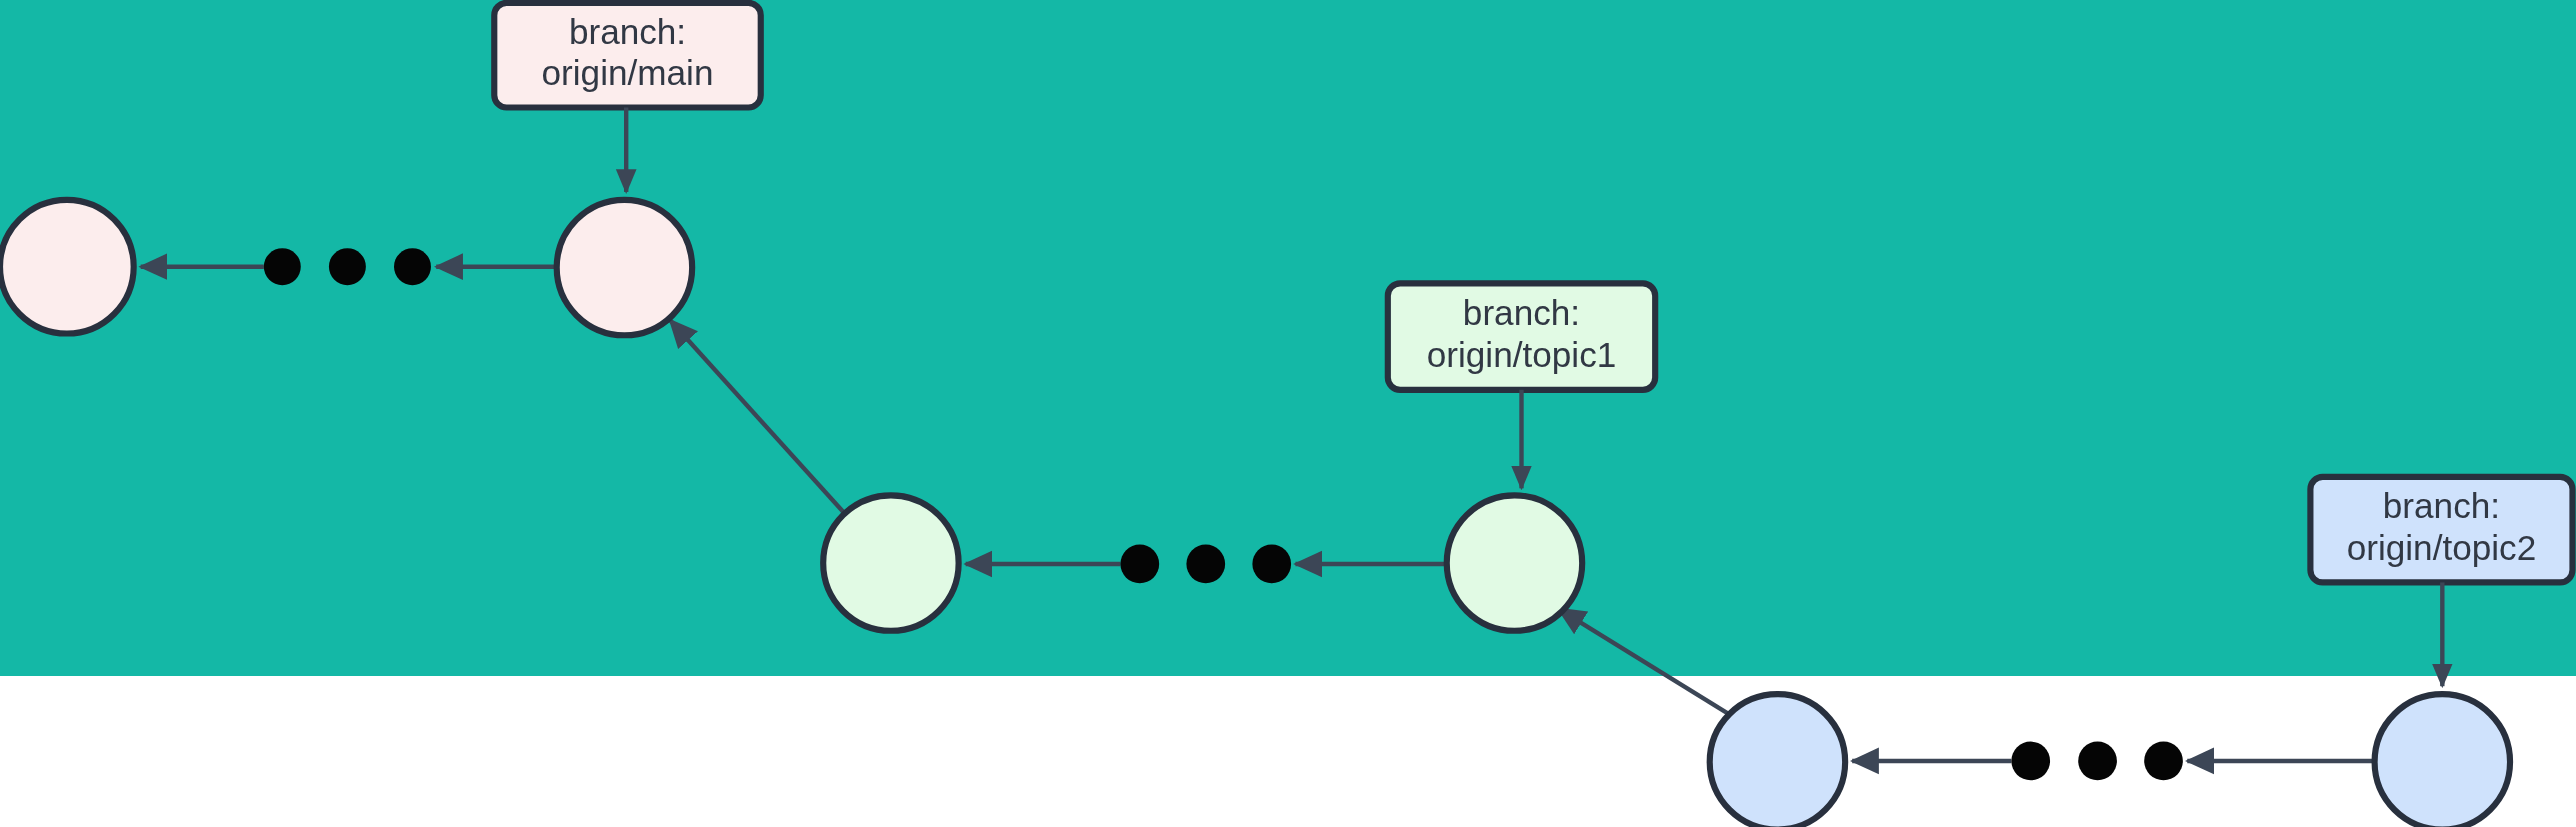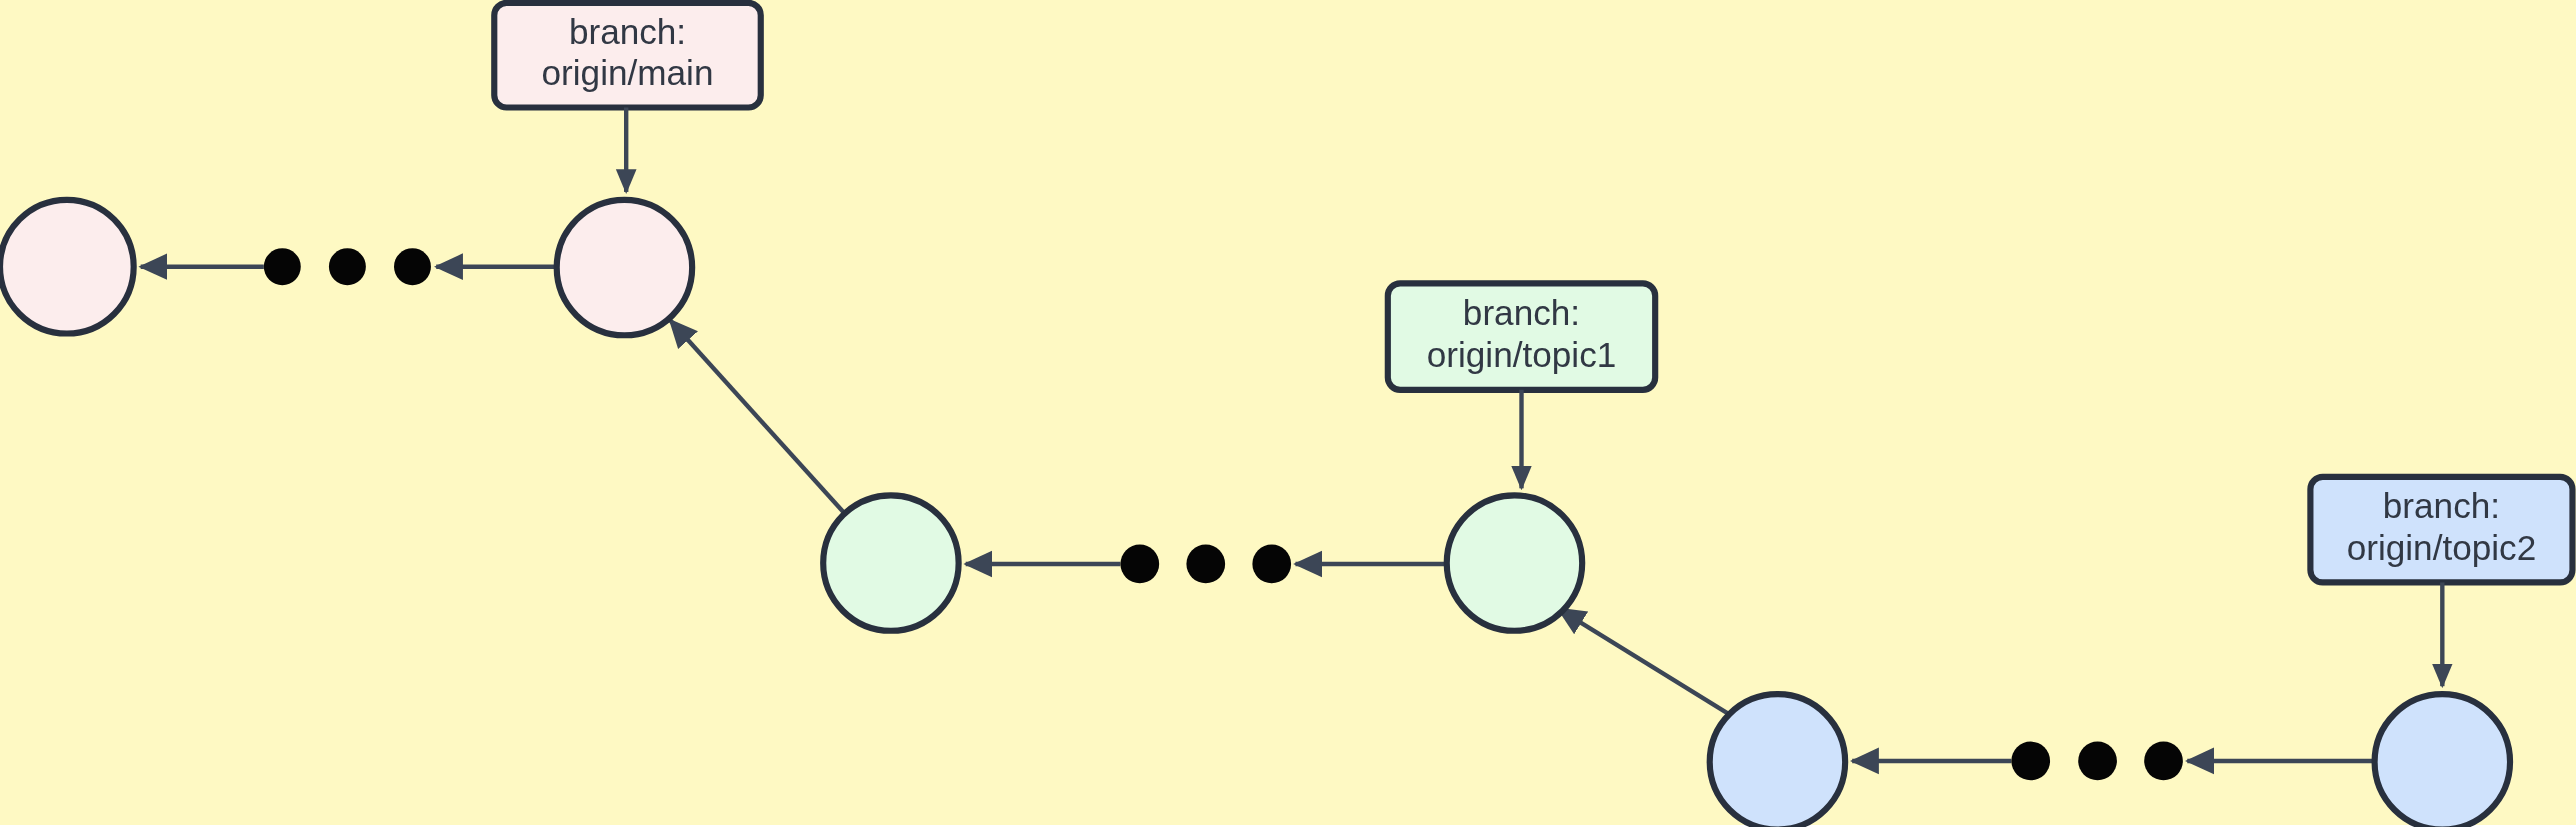--- a/index.html
+++ b/index.html
@@ -43,21 +43,21 @@
     stroke-width: 5;
     fill: none;
   }
   .ellipsis-dot {
     stroke: none;
   }
 </style>
 </head>
 <body>
 
-<div id="diagram-root" style="width: 2576px; height: 825px; background: #fef9c3;">
+<div id="diagram-root" style="width: 2576px; height: 676px; background: #14b8a6;">
   <svg id="graph" viewBox="0 0 2929 941" xmlns="http://www.w3.org/2000/svg">
     <defs>
       <marker id="arrow" viewBox="0 0 10 10" refX="9.2" refY="5" markerWidth="6.6" markerHeight="6.6" orient="auto-start-reverse">
         <path d="M 0 0.4 L 10 5 L 0 9.6 z" fill="#3c4656"></path>
       </marker>
       <marker id="arrow-thin" viewBox="0 0 10 10" refX="9.2" refY="5" markerWidth="5.6" markerHeight="5.6" orient="auto-start-reverse">
         <path d="M 0 0.8 L 10 5 L 0 9.2 z" fill="#3c4656"></path>
       </marker>
     </defs>
     <g id="layer-edges">

